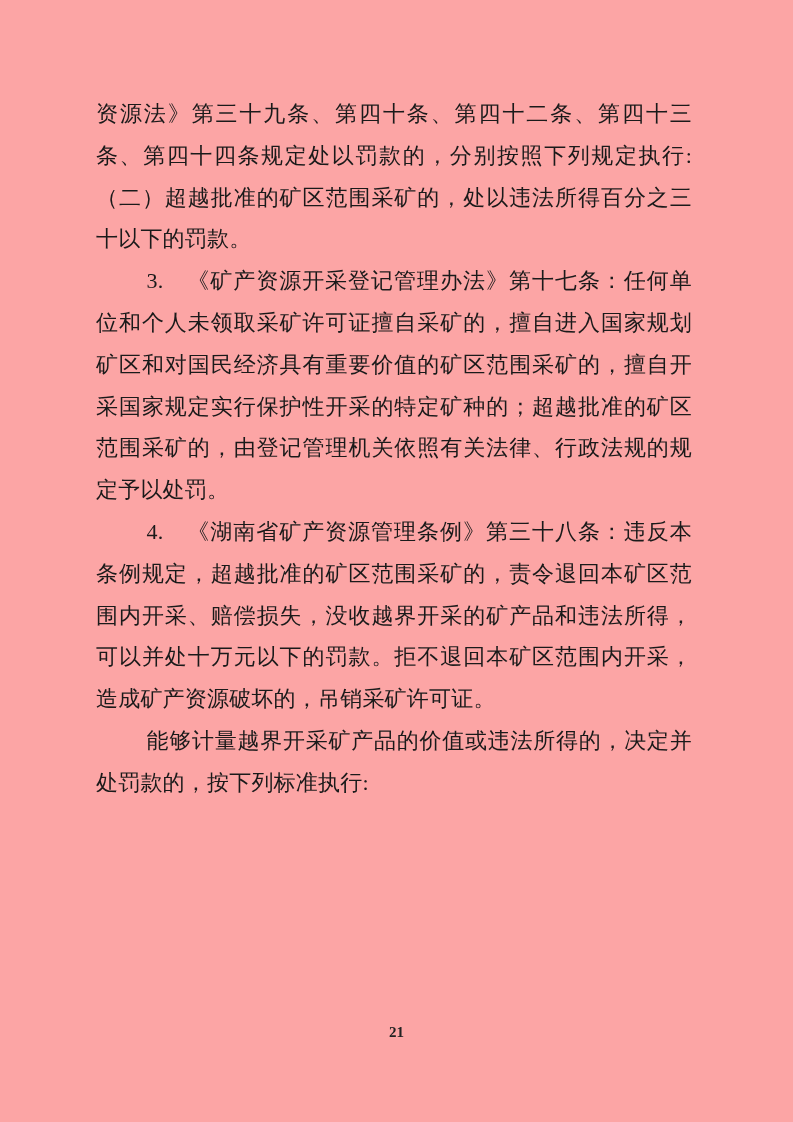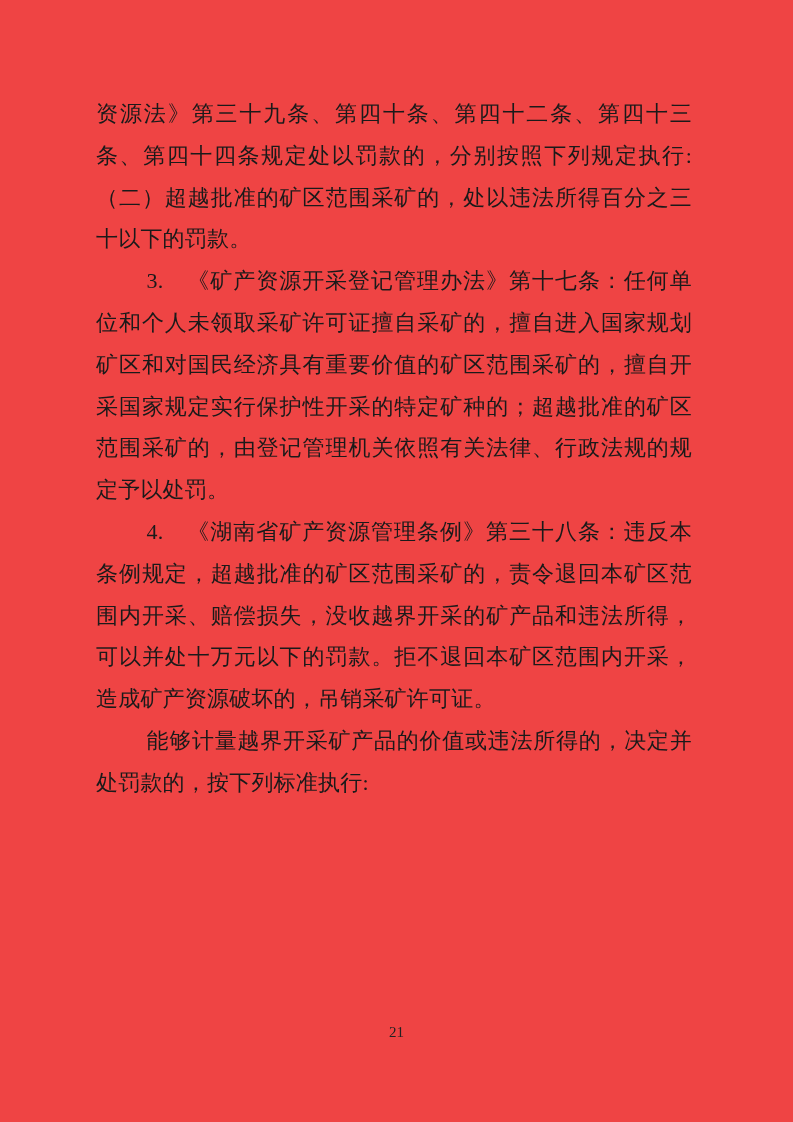--- a/index.html
+++ b/index.html
@@ -14,21 +14,21 @@
     font-family: "Liberation Serif", "DejaVu Serif", serif;
     color: #1a1a1a;
     overflow: hidden;
   }
   .page {
     position: absolute;
     left: 0;
     top: 0;
     width: 793px;
     height: 1122px;
-    background: #ef4444;
+    background: #fca5a5;
   }
   .content {
     position: absolute;
     left: 96px;
     top: 93px;
     width: 596px;
   }
   .content p {
     margin: 0;
     font-size: 22px;
@@ -48,20 +48,21 @@
   }
   .page-number {
     position: absolute;
     left: 0;
     top: 1022px;
     width: 793px;
     text-align: center;
     font-size: 15px;
     line-height: 20px;
     color: #222222;
+    font-weight: bold;
   }
 </style>
 </head>
 <body>
 
 <div class="page">
   <div class="content">
     <p>资源法》第三十九条、第四十条、第四十二条、第四十三条、第四十四条规定处以罚款的，分别按照下列规定执行:（二）超越批准的矿区范围采矿的，处以违法所得百分之三十以下的罚款。</p>
     <p class="indent">3.　《矿产资源开采登记管理办法》第十七条：任何单位和个人未领取采矿许可证擅自采矿的，擅自进入国家规划矿区和对国民经济具有重要价值的矿区范围采矿的，擅自开采国家规定实行保护性开采的特定矿种的；超越批准的矿区范围采矿的，由登记管理机关依照有关法律、行政法规的规定予以处罚。</p>
     <p class="indent">4.　《湖南省矿产资源管理条例》第三十八条：违反本条例规定，超越批准的矿区范围采矿的，责令退回本矿区范围内开采、赔偿损失，没收越界开采的矿产品和违法所得，可以并处十万元以下的罚款。拒不退回本矿区范围内开采，造成矿产资源破坏的，吊销采矿许可证。</p>

